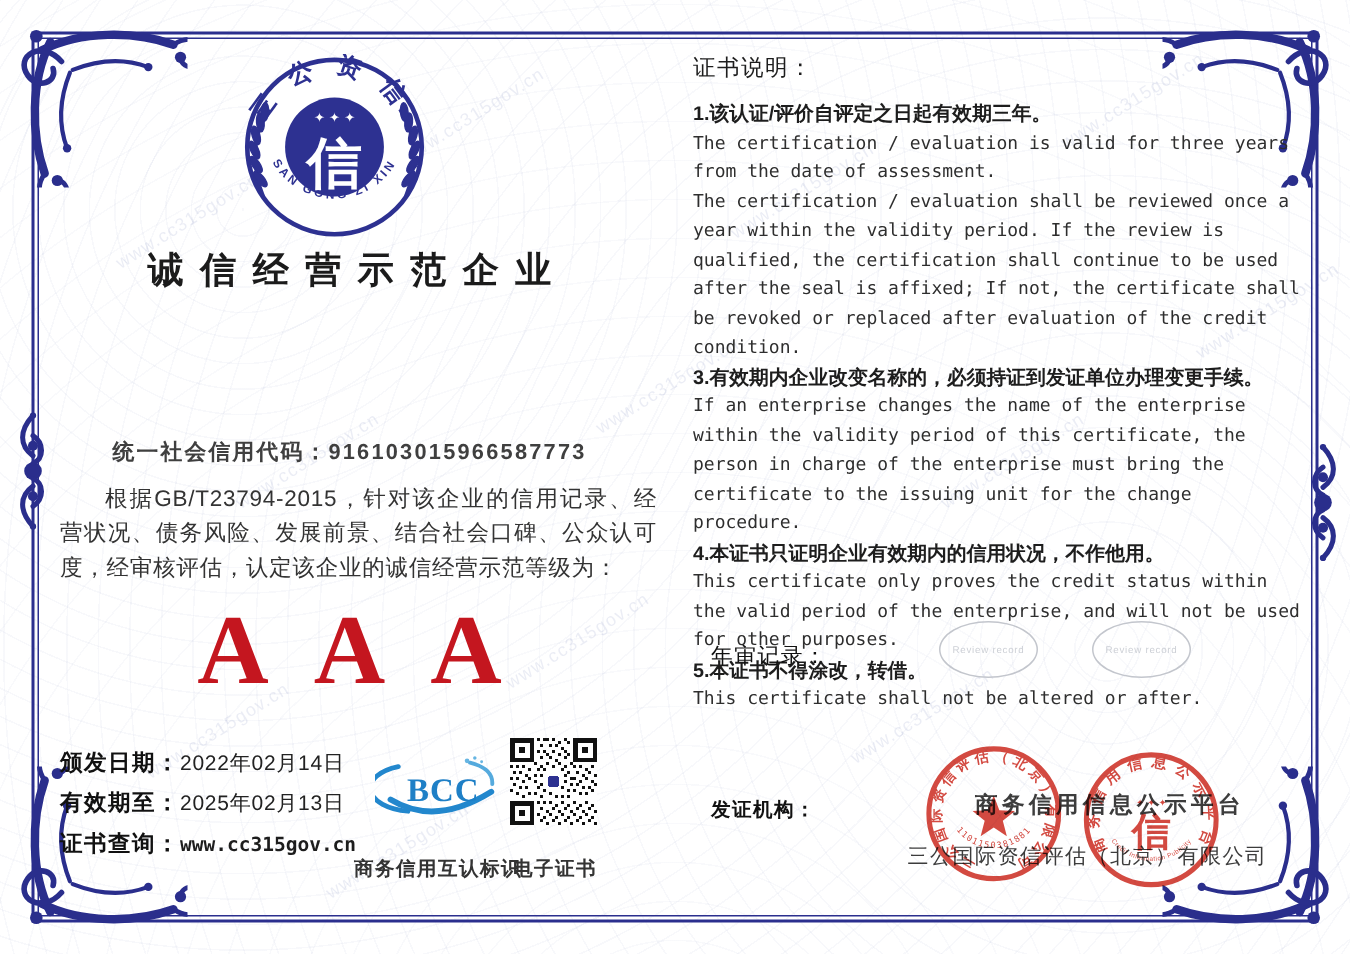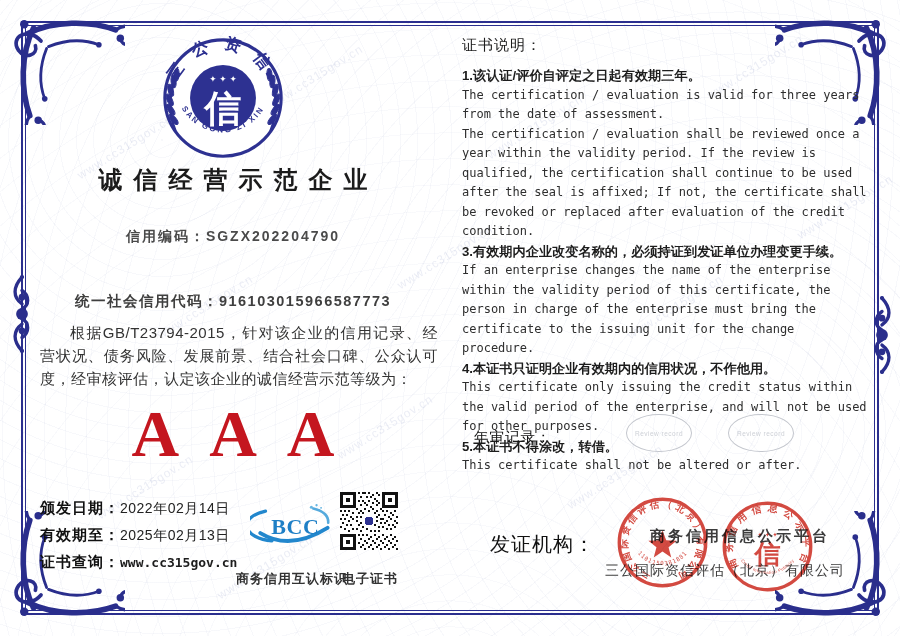--- a/index.html
+++ b/index.html
@@ -53,21 +53,21 @@
   .notes-heading{left:462px;top:36px;font-weight:normal;font-size:15px;color:#1d1d1d;letter-spacing:1px;}
   .notes{left:462px;top:66px;width:408px;}
   .note-zh{font-weight:bold;font-size:13.2px;color:#1d1d1d;line-height:19.5px;}
   .note-en{font-family:"DejaVu Sans Mono",monospace;font-size:12px;color:#2e2e2e;line-height:19.5px;}
   .review-label{left:474px;top:428px;font-weight:normal;font-size:14.5px;color:#111;letter-spacing:1px;}
   .review-oval{width:64px;height:36px;border:1.5px solid #c3c6cd;border-radius:50%;
          display:flex;align-items:center;justify-content:center;
          font-size:6.5px;color:#cdd0d6;letter-spacing:.5px;}
   .oval1{left:626px;top:414px;}
   .oval2{left:728px;top:414px;}
-  .issuer-label{left:490px;top:531px;font-weight:normal;font-size:20px;color:#111;letter-spacing:1px;z-index:1;}
+  .issuer-label{left:474px;top:531px;font-weight:bold;font-size:13px;color:#111;letter-spacing:1px;z-index:1;}
   .issuer-line1{left:600px;top:527px;width:280px;text-align:center;font-weight:bold;
          font-size:15px;color:#3c3c3c;letter-spacing:3px;z-index:1;}
   .issuer-line2{left:560px;top:562px;width:330px;text-align:center;
          font-size:14px;color:#3c3c3c;letter-spacing:1px;z-index:1;}
   .seal{position:absolute;width:93px;height:93px;z-index:3;mix-blend-mode:multiply;opacity:.92;}
   .seal1{left:616px;top:496px;}
   .seal2{left:721px;top:500px;}
 </style>
 </head>
 <body>
@@ -175,23 +175,20 @@
       <ellipse cx="14" cy="47" rx="2.6" ry="6.5" transform="rotate(-5 14 47)"></ellipse>
       <ellipse cx="17" cy="40" rx="2.6" ry="6.5" transform="rotate(5 17 40)"></ellipse>
     </g>
     <circle cx="65" cy="64" r="34" fill="#2d3191"></circle>
     <text x="65" y="47" font-size="9" fill="#fff" text-anchor="middle" font-family="&quot;DejaVu Sans&quot;,sans-serif">✦ ✦ ✦</text>
     <text x="65" y="88" font-size="38" font-weight="bold" fill="#fff" text-anchor="middle" font-family="&quot;Liberation Serif&quot;,serif">信</text>
   </svg>
 
   <div class="abs title">诚信经营示范企业</div>
 
-  <div class="abs credit-code">
-    <span>信用编码：</span><span>SGZX202204790</span>
-  </div>
 
   <div class="abs uscc">
     <span>统一社会信用代码：</span><span>916103015966587773</span>
   </div>
 
   <div class="abs paragraph">根据GB/T23794-2015，针对该企业的信用记录、经营状况、债务风险、发展前景、结合社会口碑、公众认可度，经审核评估，认定该企业的诚信经营示范等级为：</div>
 
   <div class="abs grade">AAA</div>
 
   <div class="abs info">
@@ -241,21 +238,21 @@
     </div>
     <div>
       <div class="note-en">The certification / evaluation shall be reviewed once a year within the validity period. If the review is qualified, the certification shall continue to be used after the seal is affixed; If not, the certificate shall be revoked or replaced after evaluation of the credit condition.</div>
     </div>
     <div>
       <div class="note-zh">3.有效期内企业改变名称的，必须持证到发证单位办理变更手续。</div>
       <div class="note-en">If an enterprise changes the name of the enterprise within the validity period of this certificate, the person in charge of the enterprise must bring the certificate to the issuing unit for the change procedure.</div>
     </div>
     <div>
       <div class="note-zh">4.本证书只证明企业有效期内的信用状况，不作他用。</div>
-      <div class="note-en">This certificate only issuing the credit status within the valid period of the enterprise, and will not be used for other purposes.</div>
+      <div class="note-en">This certificate only proves the credit status within the valid period of the enterprise, and will not be used for other purposes.</div>
     </div>
     <div>
       <div class="note-zh">5.本证书不得涂改，转借。</div>
       <div class="note-en">This certificate shall not be altered or after.</div>
     </div>
   </div>
 
   <div class="abs review-label">年审记录：</div>
   <div class="abs review-oval oval1">
     <span>Review record</span>

